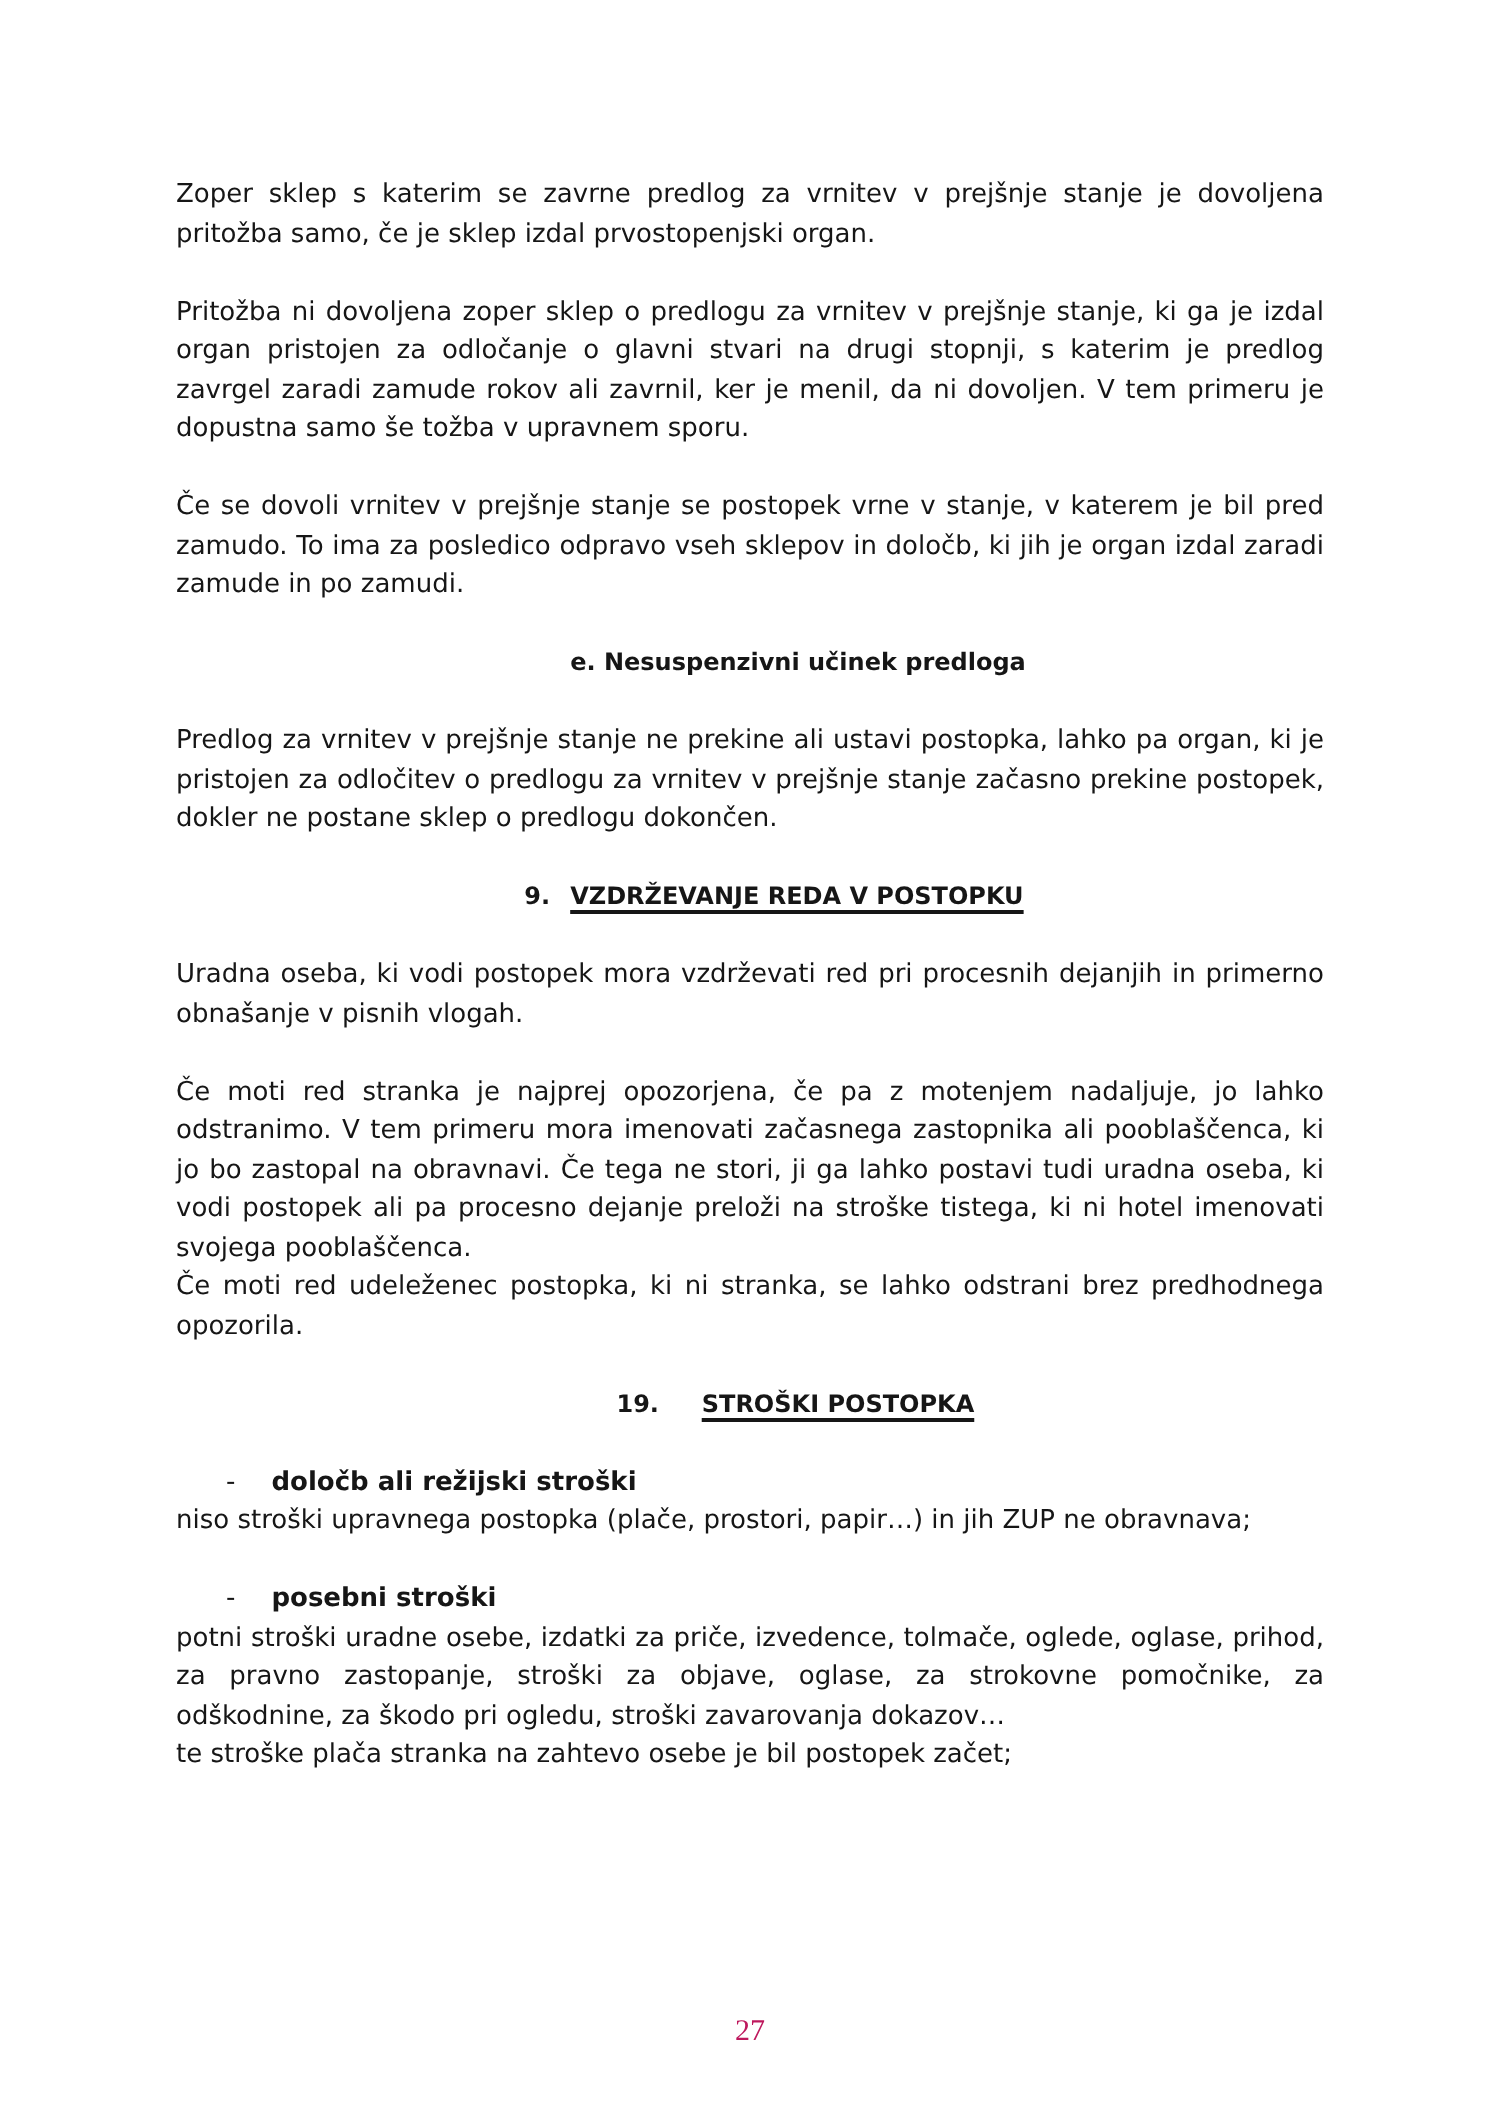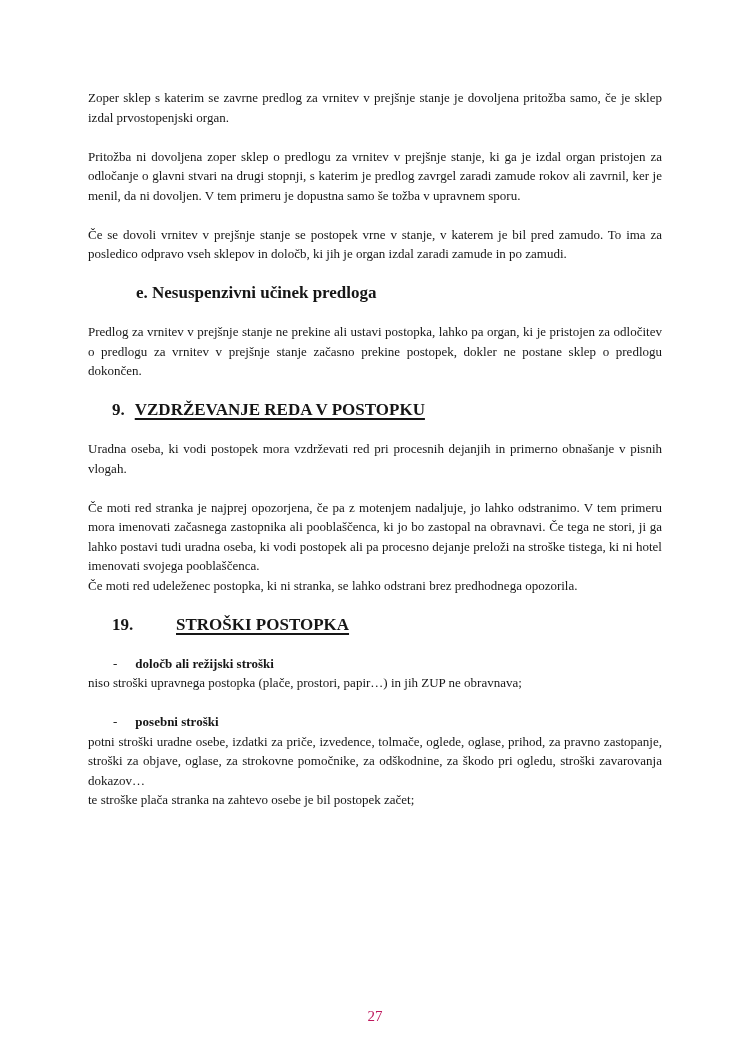--- a/index.html
+++ b/index.html
@@ -13,33 +13,33 @@
   }
   .page {
     position: absolute;
     inset: 0;
     padding: 88px 88px 0 88px;
     box-sizing: border-box;
   }
   .body-text {
     font-size: 13px;
     line-height: 19.5px;
-    font-family: Liberation Serif, serif;
   }
   p.para {
     margin: 0 0 19.5px 0;
     text-align: justify;
   }
   p.para.tight { margin-bottom: 0; }
   .heading {
     font-weight: bold;
-    font-size: 17px;
+    font-size: 12px;
     line-height: 19.5px;
     margin: 19.5px 0;
     white-space: nowrap;
+    text-align: center;
   }
   .heading-e { padding-left: 48px; }
   .heading-num-sec { padding-left: 24px; }
   .h-num { display: inline-block; }
   .h-num-9 { margin-right: 10px; }
   .h-num-10 { width: 64px; }
   .underlined {
     text-decoration: underline;
     text-decoration-thickness: 2px;
     text-underline-offset: 3px;

